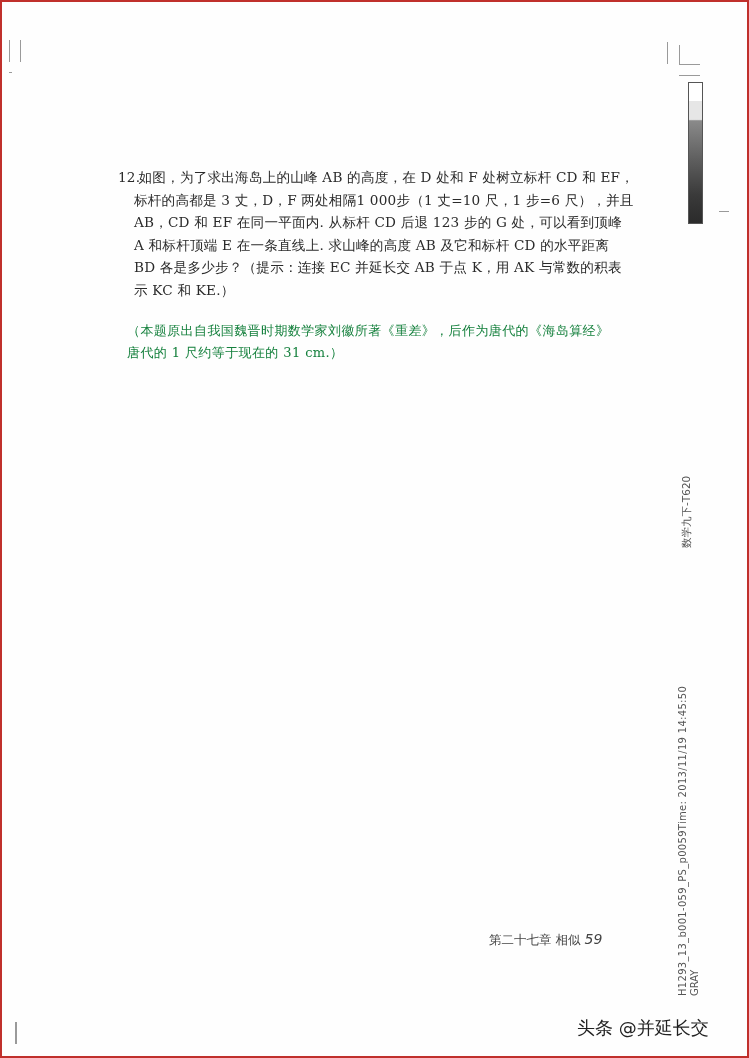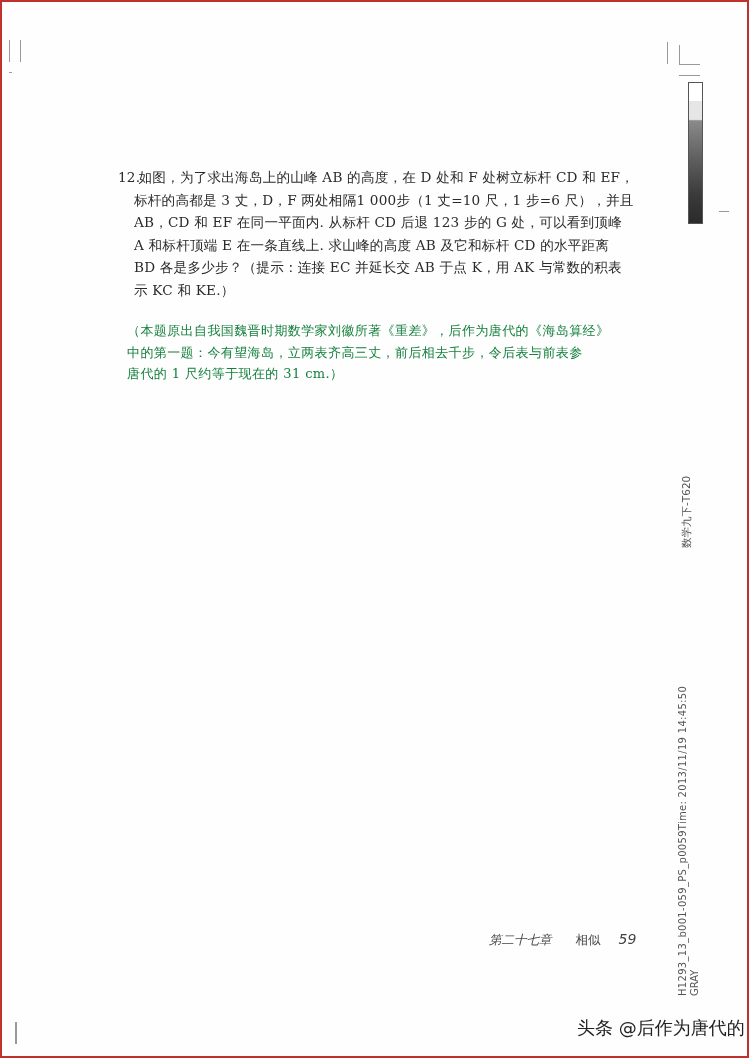--- a/index.html
+++ b/index.html
@@ -36,22 +36,22 @@
     .vtext {
       position: absolute; transform-origin: left top; transform: rotate(-90deg);
       font-family: "DejaVu Sans", "Liberation Sans", sans-serif;
       color: #555; white-space: nowrap;
     }
     .footer {
       position: absolute; left: 489px; top: 931px;
       font-family: "DejaVu Sans", "Liberation Sans", sans-serif;
       font-size: 12.5px; color: #444;
     }
-    .footer .chapter { margin-right: 20px; font-style: italic; }
-    .footer .section { margin-right: 14px; }
+    .footer .chapter { margin-right: 0; }
+    .footer .section { }
     .footer .page { font-size: 14px; font-style: italic; }
     .watermark {
       position: absolute; left: 577px; top: 1016px;
       font-family: "DejaVu Sans", "Liberation Sans", sans-serif;
       font-size: 18px; color: #222;
       text-shadow: 0 0 1px #fff;
     }
   </style>
 </head>
 <body>
@@ -74,27 +74,26 @@
   <div class="line"><span class="num">12.</span> <span>如图，为了求出海岛上的山峰 AB 的高度，在 D 处和 F 处树立标杆 CD 和 EF，</span></div>
   <div class="line indent">标杆的高都是 3 丈，D，F 两处相隔1 000步（1 丈=10 尺，1 步=6 尺），并且</div>
   <div class="line indent">AB，CD 和 EF 在同一平面内. 从标杆 CD 后退 123 步的 G 处，可以看到顶峰</div>
   <div class="line indent">A 和标杆顶端 E 在一条直线上. 求山峰的高度 AB 及它和标杆 CD 的水平距离</div>
   <div class="line indent">BD 各是多少步？（提示：连接 EC 并延长交 AB 于点 K，用 AK 与常数的积表</div>
   <div class="line indent">示 KC 和 KE.）</div>
 </div>
 
 <div class="note">
   <div class="line">（本题原出自我国魏晋时期数学家刘徽所著《重差》，后作为唐代的《海岛算经》</div>
-  <div class="line">中的第一题：今有望海岛，立两表齐高三丈，前后相去千步，令后表与前表参</div>
   <div class="line">唐代的 1 尺约等于现在的 31 cm.）</div>
 </div>
 
 <div class="vtext" style="left:680px;top:548px;font-size:10.5px;">数学九下-T620</div>
 <div class="vtext" style="left:677px;top:996px;font-size:10px;letter-spacing:0.3px;">H1293_13_b001-059_PS_p0059Time: 2013/11/19 14:45:50</div>
 <div class="vtext" style="left:689px;top:996px;font-size:10px;">GRAY</div>
 
 <div class="footer">
   <span class="chapter">第二十七章</span>
   <span class="section">相似</span>
   <span class="page">59</span>
 </div>
 
-<div class="watermark">头条 @后作为唐代的</div>
+<div class="watermark">头条 @并延长交</div>
 
 </body></html>

